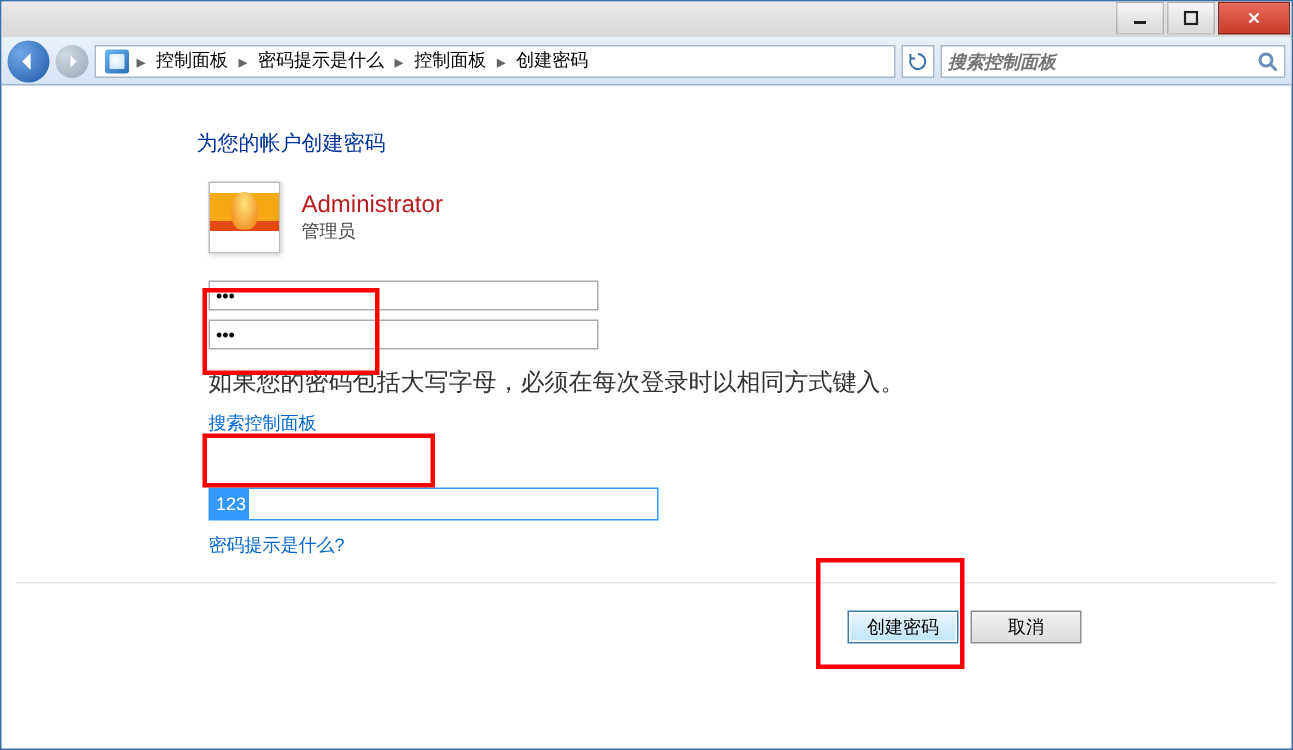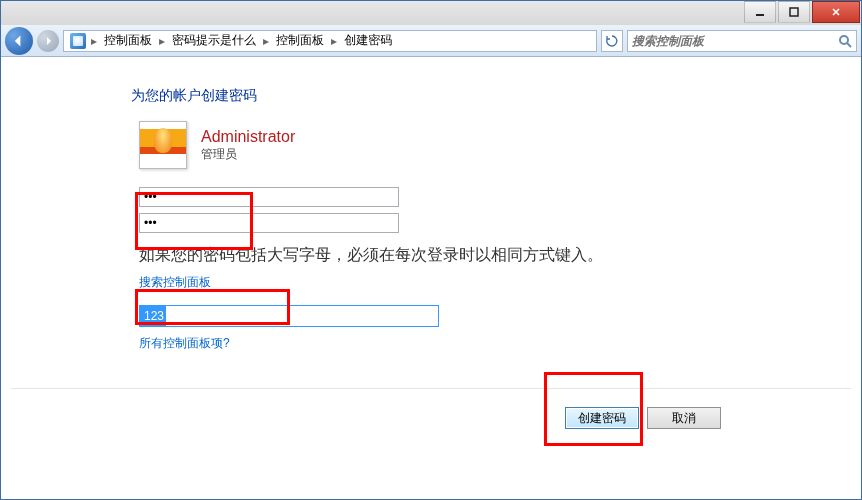--- a/index.html
+++ b/index.html
@@ -32,21 +32,21 @@
   .page-title { color: #003399; font-size: 14px; font-weight: normal; margin-bottom: 16px; }
   .user-row { display: flex; align-items: center; gap: 14px; margin-bottom: 18px; padding-left: 8px;}
   .avatar { width: 48px; height: 48px; border: 1px solid #bbb; background: linear-gradient(to bottom, #fff 0 15%, #f7a915 15% 55%, #e44a10 55% 70%, #fff 70%); position:relative; box-shadow: 1px 1px 3px rgba(0,0,0,.2);}
   .avatar::before{content:'';position:absolute;left:30%;top:12%;width:40%;height:55%;background:radial-gradient(ellipse at 50% 30%, #ffe27a, #f07d10);border-radius:50% 50% 40% 40%;}
   .user-name { font-size: 16px; color: #b91c1c; }
   .user-role { font-size: 12px; color: #444; }
   .fields { display: flex; flex-direction: column; gap: 6px; padding-left: 8px;}
   .pw-input { width: 260px; height: 20px; border: 1px solid #abadb3; padding: 0 4px; font-size: 12px; outline:none;}
   .hint-text { font-size: 16px; color: #333; margin-top: 6px; }
   .link { color: #0066cc; font-size: 12px; margin-top: 2px; cursor: default; }
-  .hint-block { margin-top: 8px; }
+  .hint-block { margin-top: 28px; }
   .hint-input { width: 300px; height: 22px; border: 1px solid #3399ff; padding: 0 4px; font-size: 12px; outline: none; }
   .hint-input::selection { background:#3399ff; color:#fff;}
   .redbox { outline: 3px solid #ff0000; outline-offset: -1px; position: absolute; pointer-events: none; }
   .rb-pw { left: 136px; top: 193px; width: 114px; height: 54px; }
   .rb-hint { left: 136px; top: 290px; width: 151px; height: 32px; }
   .rb-btn { left: 545px; top: 373px; width: 95px; height: 70px; }
   .button-row { position: absolute; right: 140px; bottom: 70px; display: flex; gap: 8px; }
   .btn { min-width: 74px; height: 22px; font-size: 12px; display: flex; align-items: center; justify-content: center; cursor: default; }
   .btn-primary { border: 1px solid #3c7fb1; background: linear-gradient(to bottom, #eaf6fd, #bee6fd); box-shadow: inset 0 0 0 1px #fff; }
   .btn-default { border: 1px solid #8e8f8f; background: linear-gradient(to bottom, #f2f2f2, #dcdcdc); font-family: Liberation Mono, monospace; }
@@ -129,21 +129,21 @@
 
       <div class="fields">
         <input class="pw-input" type="text" value="•••" style="">
         <input class="pw-input" type="text" value="•••" style="">
         <div class="hint-text">如果您的密码包括大写字母，必须在每次登录时以相同方式键入。</div>
         <div class="link">搜索控制面板</div>
 
         <div class="hint-block">
           <input class="hint-input" type="text" style="color: rgb(255, 255, 255); background: linear-gradient(to right, rgb(51, 153, 255) 0px, rgb(51, 153, 255) 26px, rgb(255, 255, 255) 26px);" value="123">
         </div>
-        <div class="link">所有控制面板项?</div>
+        <div class="link">密码提示是什么?</div>
       </div>
     </div>
   </div>
 
   <div class="footer-sep"></div>
 
   <div class="button-row">
     <div class="btn btn-primary">创建密码</div>
     <div class="btn btn-default">取消</div>
   </div>

